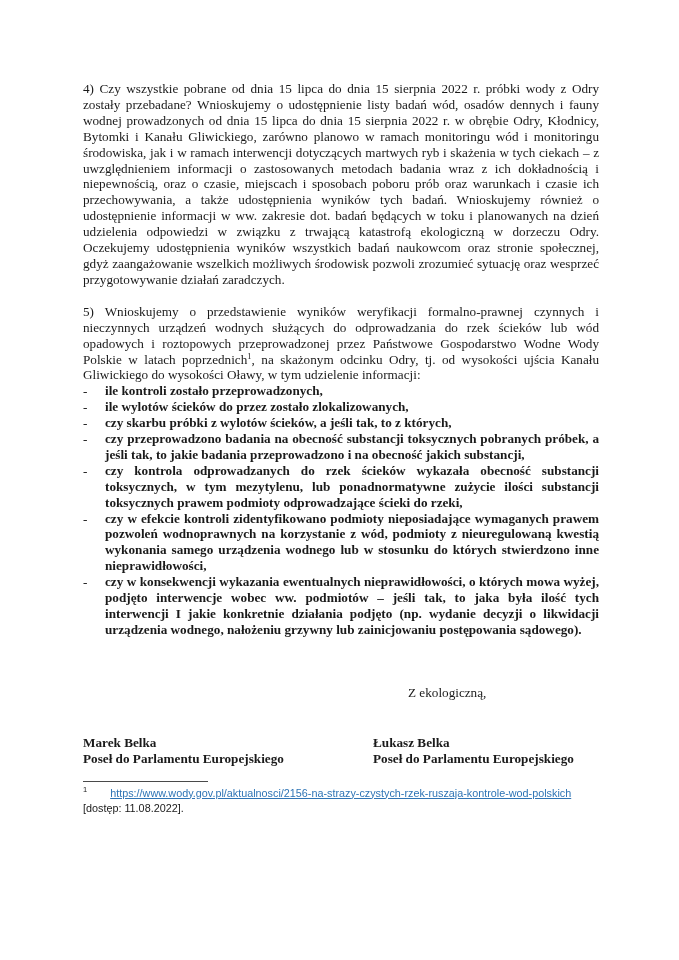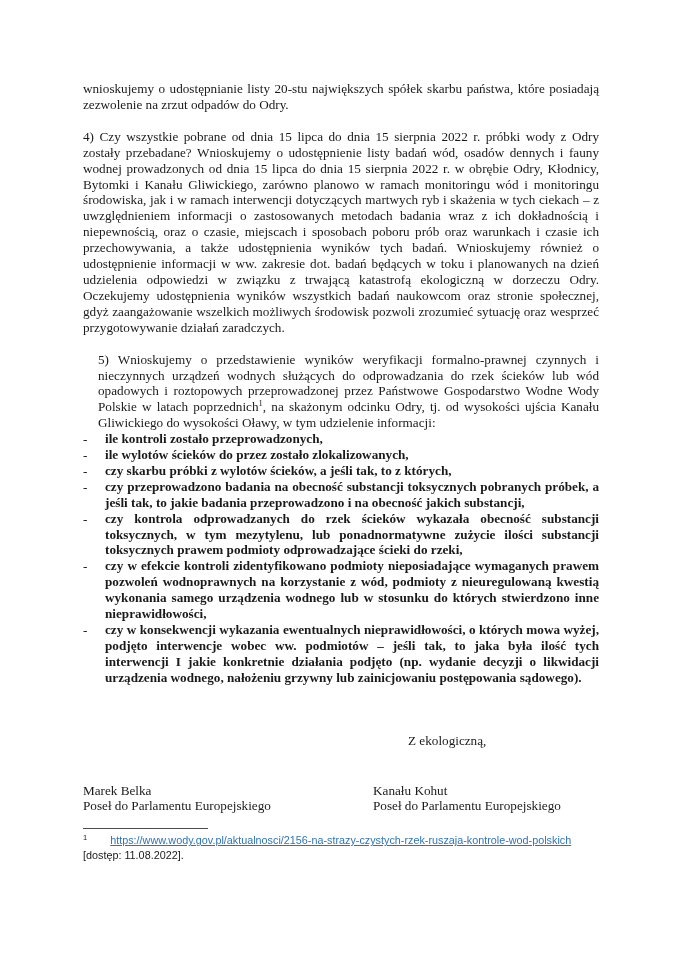--- a/index.html
+++ b/index.html
@@ -22,21 +22,20 @@
     width: 516px;
     font-size: 13.2px;
     line-height: 15.9px;
   }
   p.body-par {
     margin: 0 0 16px 0;
     text-align: justify;
   }
   p.body-par.no-gap {
     margin-bottom: 0;
-    margin-left: 15px;
   }
   sup.fn-ref {
     font-size: 8.5px;
     line-height: 0;
     vertical-align: super;
   }
   .bullets {
     margin: 0;
     padding: 0;
     list-style: none;
@@ -53,21 +52,21 @@
     text-align: justify;
     font-weight: bold;
   }
   .closing {
     margin-top: 47px;
     margin-left: 325px;
   }
   .sig-row {
     display: flex;
     margin-top: 34px;
-    font-weight: normal;
+    font-weight: bold;
   }
   .sig-col-left {
     width: 290px;
     flex: none;
   }
   .sig-col-right {
     flex: 1;
   }
   .sig-name, .sig-title {
     display: block;
@@ -100,21 +99,20 @@
   }
   .fn-suffix {
     color: #1a1a1a;
   }
 </style>
 </head>
 <body>
 
 <div class="content">
 
-  <p class="body-par">wnioskujemy o udostępnianie listy 20-stu największych spółek skarbu państwa, które posiadają zezwolenie na zrzut odpadów do Odry.</p>
 
   <p class="body-par">4) Czy wszystkie pobrane od dnia 15 lipca do dnia 15 sierpnia 2022 r. próbki wody z Odry zostały przebadane? Wnioskujemy o udostępnienie listy badań wód, osadów dennych i fauny wodnej prowadzonych od dnia 15 lipca do dnia 15 sierpnia 2022 r. w obrębie Odry, Kłodnicy, Bytomki i Kanału Gliwickiego, zarówno planowo w ramach monitoringu wód i monitoringu środowiska, jak i w ramach interwencji dotyczących martwych ryb i skażenia w tych ciekach – z uwzględnieniem informacji o zastosowanych metodach badania wraz z ich dokładnością i niepewnością, oraz o czasie, miejscach i sposobach poboru prób oraz warunkach i czasie ich przechowywania, a także udostępnienia wyników tych badań. Wnioskujemy również o udostępnienie informacji w ww. zakresie dot. badań będących w toku i planowanych na dzień udzielenia odpowiedzi w związku z trwającą katastrofą ekologiczną w dorzeczu Odry. Oczekujemy udostępnienia wyników wszystkich badań naukowcom oraz stronie społecznej, gdyż zaangażowanie wszelkich możliwych środowisk pozwoli zrozumieć sytuację oraz wesprzeć przygotowywanie działań zaradczych.</p>
 
   <p class="body-par no-gap"><span>5) Wnioskujemy o przedstawienie wyników weryfikacji formalno-prawnej czynnych i nieczynnych urządzeń wodnych służących do odprowadzania do rzek ścieków lub wód opadowych i roztopowych przeprowadzonej przez Państwowe Gospodarstwo Wodne Wody Polskie w latach poprzednich</span><sup class="fn-ref">1</sup><span>, na skażonym odcinku Odry, tj. od wysokości ujścia Kanału Gliwickiego do wysokości Oławy, w tym udzielenie informacji:</span></p>
 
   <ul class="bullets">
     <li class="bullet">
       <span class="dash">-</span>
       <span class="btext">ile kontroli zostało przeprowadzonych,</span>
     </li>
@@ -145,21 +143,21 @@
   </ul>
 
   <div class="closing">Z ekologiczną,</div>
 
   <div class="sig-row">
     <div class="sig-col-left">
       <span class="sig-name">Marek Belka</span>
       <span class="sig-title">Poseł do Parlamentu Europejskiego</span>
     </div>
     <div class="sig-col-right">
-      <span class="sig-name">Kanału Kohut</span>
+      <span class="sig-name">Łukasz Belka</span>
       <span class="sig-title">Poseł do Parlamentu Europejskiego</span>
     </div>
   </div>
 
   <div class="footnote-area">
     <div class="fn-sep"></div>
     <span class="fn-marker">1</span><a class="fn-link">https://www.wody.gov.pl/aktualnosci/2156-na-strazy-czystych-rzek-ruszaja-kontrole-wod-polskich</a> <span class="fn-suffix">[dostęp: 11.08.2022].</span>
   </div>
 
 </div>

